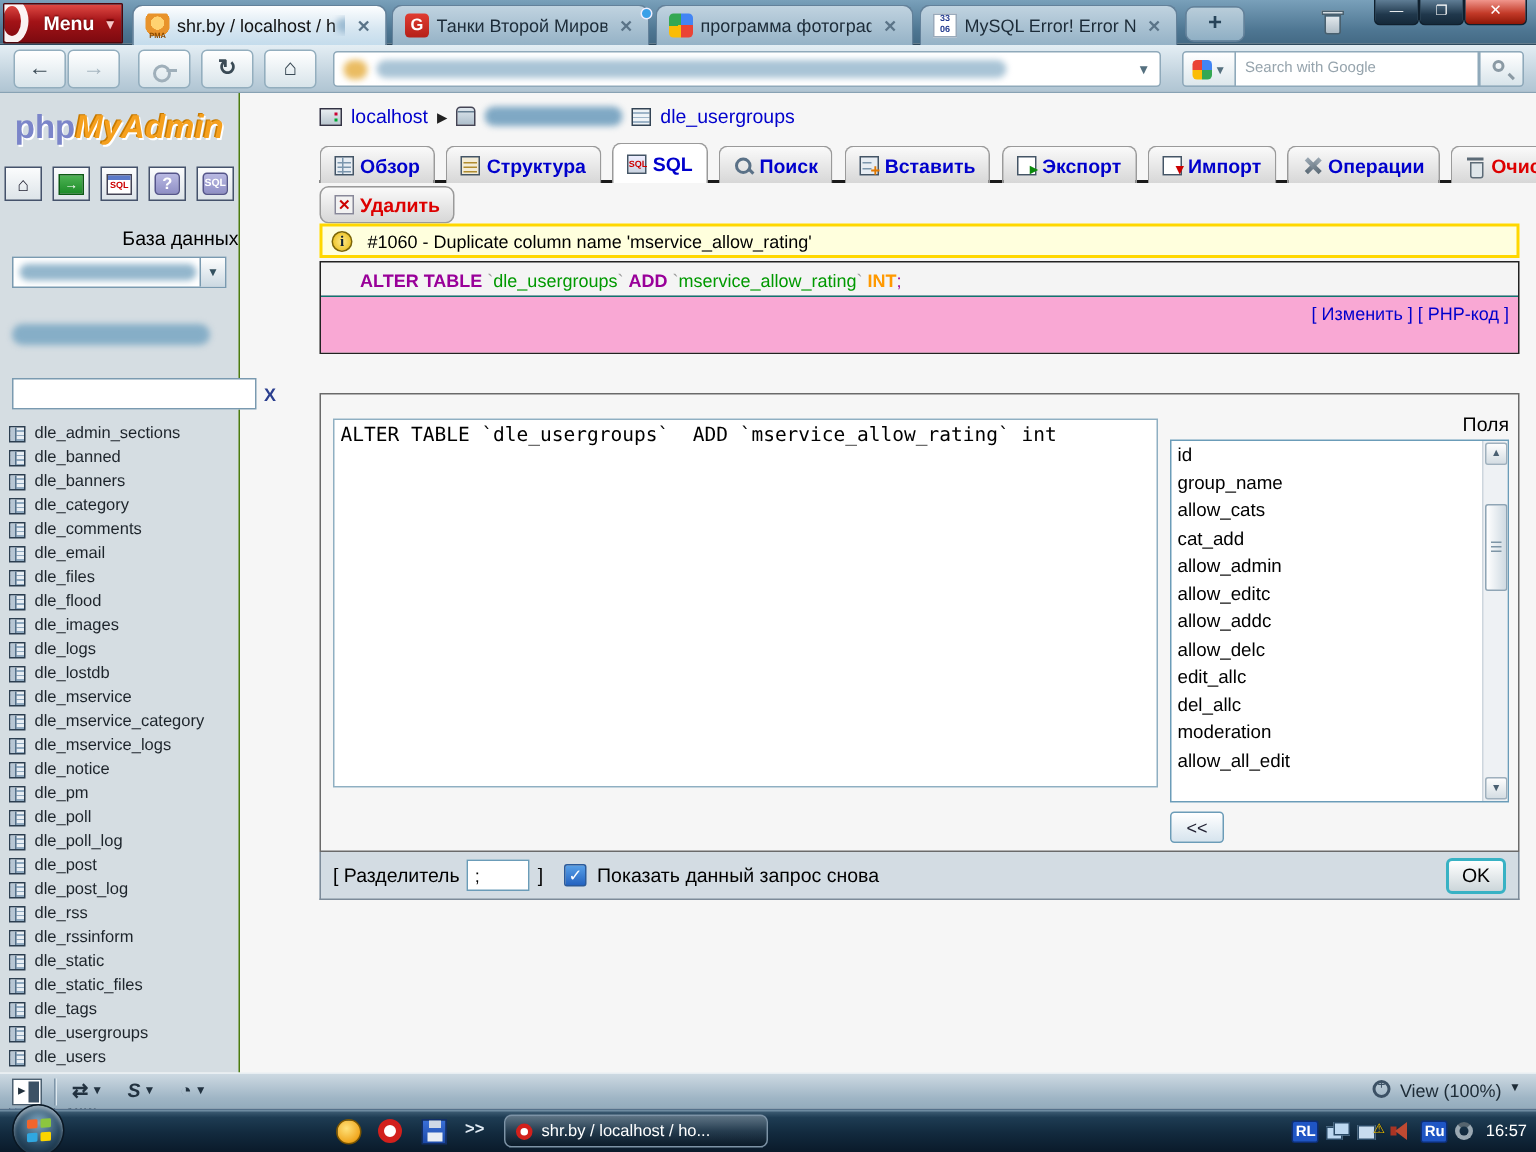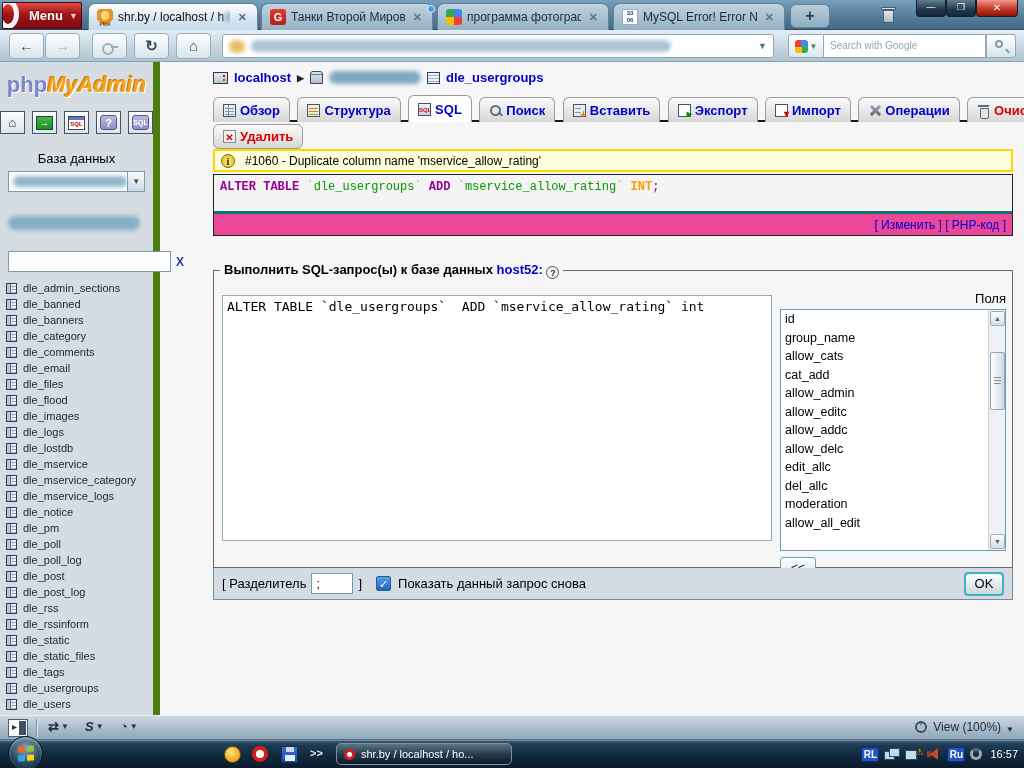--- a/index.html
+++ b/index.html
@@ -64,52 +64,52 @@
     border-left:none; font-size:10px; color:#96a4ad; padding-left:6px; line-height:22px; }
   .gsearch-btn { position:absolute; left:986px; top:4px; width:30px; height:24px; border:1px solid #8fa9ba; border-radius:0 3px 3px 0;
     background:linear-gradient(#ffffff,#d8e4ea); cursor:pointer; }
   .mag { position:absolute; left:8px; top:5px; width:8px; height:8px; border:2px solid #8b9aa4; border-radius:50%; }
   .mag::after { content:""; position:absolute; left:8px; top:8px; width:5px; height:2px; background:#8b9aa4; transform:rotate(45deg); }
 
   
   .page { position:absolute; left:0; top:62px; width:1024px; height:653px; background:#f6f6f6; }
 
   
-  .sidebar { position:absolute; left:0; top:0; width:160px; height:653px; background:#d5dde2; border-right:7px solid #4d7c0f; }
+  .sidebar { position:absolute; left:0; top:0; width:160px; height:653px; background:#d5dde2; border-right:1px solid #4d7c0f; }
   .pma-logo { text-align:center; margin-top:10px; font-size:22px; font-weight:bold; letter-spacing:0; }
   .pma-logo .php { color:#7b85c9; text-shadow:1px 1px 0 #fff; }
   .pma-logo .myadmin { color:#f5a01e; font-style:italic; text-shadow:1px 1px 0 #fff, -1px -1px 0 #c97b00; }
   .side-icons { display:flex; justify-content:center; gap:7px; margin-top:13px; }
   .sico { width:25px; height:23px; border:1px solid #45526b; background:linear-gradient(#fbfcfd,#dde4e9);
     display:flex; align-items:center; justify-content:center; cursor:pointer; font-size:13px; color:#223; }
   .sico .exit { width:17px; height:14px; background:linear-gradient(#4db354,#1d8c28); border:1px solid #0c5a14; color:#fff; font-size:9px; line-height:12px; text-align:center; font-weight:bold; }
   .sico .sqlwin { width:17px; height:14px; background:#fff; border:1px solid #445; position:relative; }
   .sico .sqlwin::before { content:""; position:absolute; left:0; right:0; top:0; height:3px; background:#5b79c9; }
   .sico .sqlwin::after { content:"SQL"; position:absolute; left:0; right:0; top:4px; text-align:center; font-size:6px; font-weight:bold; color:#c00; }
   .sico .bubble { width:17px; height:15px; background:linear-gradient(#b9b9e2,#8f8fc5); border:1px solid #55558a; border-radius:3px; color:#fff; font-weight:bold; text-align:center; }
   .bubble.q { font-size:11px; line-height:14px; }
   .bubble.s { font-size:7px; line-height:14px; }
-  .db-label { text-align:center; margin-top:17px; font-size:13px; color:#000; }
+  .db-label { text-align:right; margin-top:17px; font-size:13px; color:#000; }
   .db-select { margin:5px 8px 0 8px; height:21px; background:#fff; border:1px solid #7a9ab0; display:flex; align-items:center; }
   .db-select .sel-blur { width:118px; height:11px; background:#93b6cc; margin-left:4px; }
   .db-select .sel-btn { margin-left:auto; width:17px; height:19px; background:linear-gradient(#fdfefe,#ccd9e2); border-left:1px solid #7a9ab0;
     font-size:8px; color:#33505f; text-align:center; line-height:19px; }
   .db-name-blur { margin:24px 0 0 8px; width:132px; height:14px; background:#86aec7; }
   .side-filter { margin:17px 8px 0 8px; display:flex; align-items:center; }
   .side-filter input { width:170px; height:21px; border:1px solid #7a9ab0; background:#fff; font-size:12px; padding:0 3px; font-family:"Liberation Sans",sans-serif; }
   .side-filter .clr { margin-left:5px; font-size:12px; font-weight:bold; color:#2b3f8f; cursor:pointer; }
   .table-list { list-style:none; margin:8px 0 0 6px; }
   .table-list li { height:16px; display:flex; align-items:center; font-size:11px; color:#1d242b; cursor:pointer; white-space:nowrap; }
   .tbl-ico { flex:none; width:11px; height:11px; border:1px solid #2c3e50; margin-right:6px;
     background:linear-gradient(#fff,#fff) , repeating-linear-gradient(#e8eef4 0 2px, #8fa9c0 2px 3px); background-blend-mode:multiply; position:relative; }
   .tbl-ico::before { content:""; position:absolute; left:0; top:0; bottom:0; width:3px; background:#b7c6d4; border-right:1px solid #55718a; }
 
   
   .main { position:absolute; left:201px; top:0; width:823px; height:653px; background:#f6f6f6; }
-  .crumbs { position:absolute; left:12px; top:8px; font-size:13px; font-weight:bold; color:#000; display:flex; align-items:center; gap:6px; }
+  .crumbs { position:absolute; left:12px; top:8px; font-size:13px; font-weight:normal; color:#000; display:flex; align-items:center; gap:6px; }
   .crumbs a { color:#0000cc; text-decoration:none; cursor:pointer; }
   .crumb-sep { font-size:9px; color:#222; }
   .ico-server { width:15px; height:12px; border:1px solid #334; background:linear-gradient(#e8edf1,#b9c6cf); position:relative; }
   .ico-server::after { content:""; position:absolute; right:2px; top:2px; width:2px; height:2px; background:#c03; box-shadow:0 4px 0 #0a3; }
   .ico-db { width:13px; height:13px; border:1px solid #445; border-radius:3px 3px 0 0; background:linear-gradient(#dfe7ee,#aebfcc); position:relative; }
   .ico-db::before { content:""; position:absolute; left:0; right:0; top:2px; height:1px; background:#667e92; }
   .ico-table { width:13px; height:12px; border:1px solid #345; background:repeating-linear-gradient(#eef3f7 0 2px, #9db4c8 2px 3px); }
   .crumb-blur { width:92px; height:13px; background:#7fa8c4; }
 
   .ptabs { position:absolute; left:12px; top:33px; width:798px; height:27px; border-bottom:2px solid #1a1a1a; white-space:nowrap; }
@@ -143,22 +143,22 @@
   .i-trash::after { content:""; position:absolute; left:3px; top:4px; width:7px; height:9px; border:1px solid #5c6b77; background:#dfe6ea; border-radius:0 0 2px 2px; }
   .i-redx { border:1px solid #889; background:#f2f2f2; }
   .i-redx::after { content:"\2715"; position:absolute; left:0; right:0; top:0; text-align:center; font-size:10px; line-height:13px; font-weight:bold; color:#cc0000; }
 
   .err-box { position:absolute; left:12px; top:87px; width:800px; height:23px; background:#ffffdd; border:2px solid #ffd700;
     display:flex; align-items:center; padding-left:6px; font-size:12px; color:#000; }
   .info-ico { width:14px; height:14px; border-radius:50%; background:radial-gradient(#ffe98a,#e8b90c); border:1px solid #7c6508;
     color:#123; font-weight:bold; font-size:10px; text-align:center; line-height:13px; margin-right:10px; flex:none; font-family:"Liberation Serif",serif; }
 
   .sqlbox { position:absolute; left:12px; top:112px; width:800px; height:62px; border:1px solid #222; background:#f4f4f4; }
-  .sqlbox .code { padding:5px 6px; font-family:Liberation Mono, monospace; font-size:12px; letter-spacing:0; white-space:nowrap; }
-  .sqlbox .links { position:absolute; left:0; right:0; bottom:0; height:24px; background:#ec4899; border-top:3px solid #0f766e;
+  .sqlbox .code { padding:5px 6px; font-family:Liberation Sans, sans-serif; font-size:12px; letter-spacing:0; white-space:nowrap;margin-left:20px; }
+  .sqlbox .links { position:absolute; left:0; right:0; bottom:0; height:38px; background:#f9a8d4; border-top:1px solid #0f766e;
     text-align:right; font-size:12px; line-height:22px; padding-right:6px; }
   .sqlbox .links a { color:#0000cc; text-decoration:none; cursor:pointer; }
   .c-kw { color:#990099; font-weight:bold; } .c-bt { color:#9a9a9a; } .c-id { color:#009900; }
   .c-type { color:#ff9900; font-weight:bold; } .c-sym { color:#990099; }
 
   fieldset.sqlform { position:absolute; left:12px; top:200px; width:800px; height:306px; border:1px solid #6a6a6a; background:#f6f6f6; }
   fieldset.sqlform legend { margin-left:6px; padding:0 4px; font-size:13px; font-weight:bold; color:#000; }
   fieldset.sqlform legend a { color:#0000cc; cursor:pointer; text-decoration:none; }
   .help-ico { display:inline-block; width:13px; height:13px; border:1px solid #556; border-radius:50%; background:#eef2f6;
     font-size:9px; font-weight:bold; color:#334; text-align:center; line-height:12px; vertical-align:-2px; }
@@ -188,21 +188,21 @@
   
   .statusbar { position:absolute; left:0; top:715px; width:1024px; height:25px;
     background:linear-gradient(#cdd9e2,#9fb5c5 70%,#93abbc); border-top:1px solid #e8eef2; border-bottom:1px solid #54708a; }
   .panel-btn { position:absolute; left:8px; top:3px; width:20px; height:18px; background:#fff; border:1px solid #4a5f70; }
   .panel-btn::before { content:""; position:absolute; right:1px; top:1px; bottom:1px; width:7px; background:#3c5165; }
   .panel-btn::after { content:"\25B8"; position:absolute; left:3px; top:1px; font-size:10px; color:#22303c; }
   .status-sep { position:absolute; left:36px; top:3px; width:1px; height:18px; background:#7e95a8; box-shadow:1px 0 0 #dfe9ef; }
   .st-group { position:absolute; top:3px; display:flex; align-items:center; gap:2px; color:#223240; }
   .st-ico { font-size:13px; font-weight:bold; }
   .st-drop { font-size:8px; }
-  .view-zoom { position:absolute; right:10px; top:4px; display:flex; align-items:flex-end; gap:5px; font-size:12px; color:#1d2b36; }
+  .view-zoom { position:absolute; right:10px; top:4px; display:flex; align-items:flex-start; gap:5px; font-size:12px; color:#1d2b36; }
   .zoom-mag { position:relative; width:13px; height:13px; }
   .zoom-mag::before { content:""; position:absolute; left:0; top:0; width:8px; height:8px; border:2px solid #3c5165; border-radius:50%; }
   .zoom-mag::after { content:"+"; position:absolute; left:3px; top:-2px; font-size:9px; color:#3c5165; }
 
   
   .taskbar { position:absolute; left:0; top:740px; width:1024px; height:28px;
     background:linear-gradient(#44637a, #1e3c53 18%, #122a3e 55%, #0a1a2a); }
   .taskbar::before { content:""; position:absolute; left:0; top:0; width:100%; height:1px; background:#6e8ba0; }
   .start-orb { position:absolute; left:8px; top:-4px; width:35px; height:35px; border-radius:50%;
     background:radial-gradient(circle at 50% 35%, #7ea6c0, #2a4a63 55%, #0d2233 90%); border:1px solid #0a1723;
@@ -549,25 +549,20 @@
 
       <div class="sqlbox">
         <div class="code"><span class="c-kw">ALTER TABLE</span> <span class="c-bt">`</span><span class="c-id">dle_usergroups</span><span class="c-bt">`</span> <span class="c-kw">ADD</span> <span class="c-bt">`</span><span class="c-id">mservice_allow_rating</span><span class="c-bt">`</span> <span class="c-type">INT</span><span class="c-sym">;</span></div>
         <div class="links">
           <a>[ Изменить ]</a>
           <a>[ PHP-код ]</a>
         </div>
       </div>
 
       <fieldset class="sqlform">
-        <legend>
-          <span>Выполнить SQL-запрос(ы) к базе данных</span>
-          <a>host52:</a>
-          <span class="help-ico">?</span>
-        </legend>
         <textarea class="sql-textarea" spellcheck="false" style="">ALTER TABLE `dle_usergroups`  ADD `mservice_allow_rating` int</textarea>
         <div class="fields-col">
           <div class="fields-label">Поля</div>
           <div class="listbox">
             <div>
 
                 <div class="opt">id</div>
 
                 <div class="opt">group_name</div>
 

